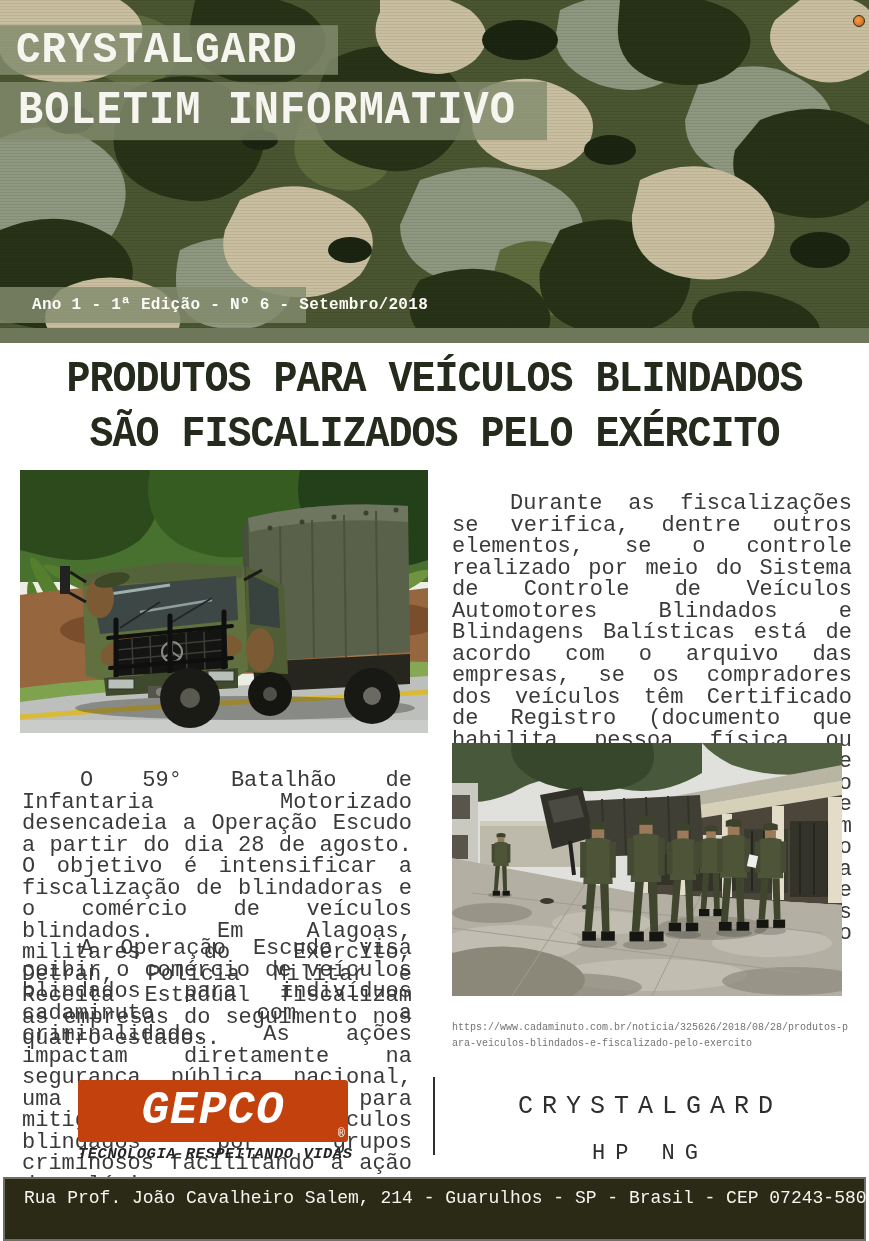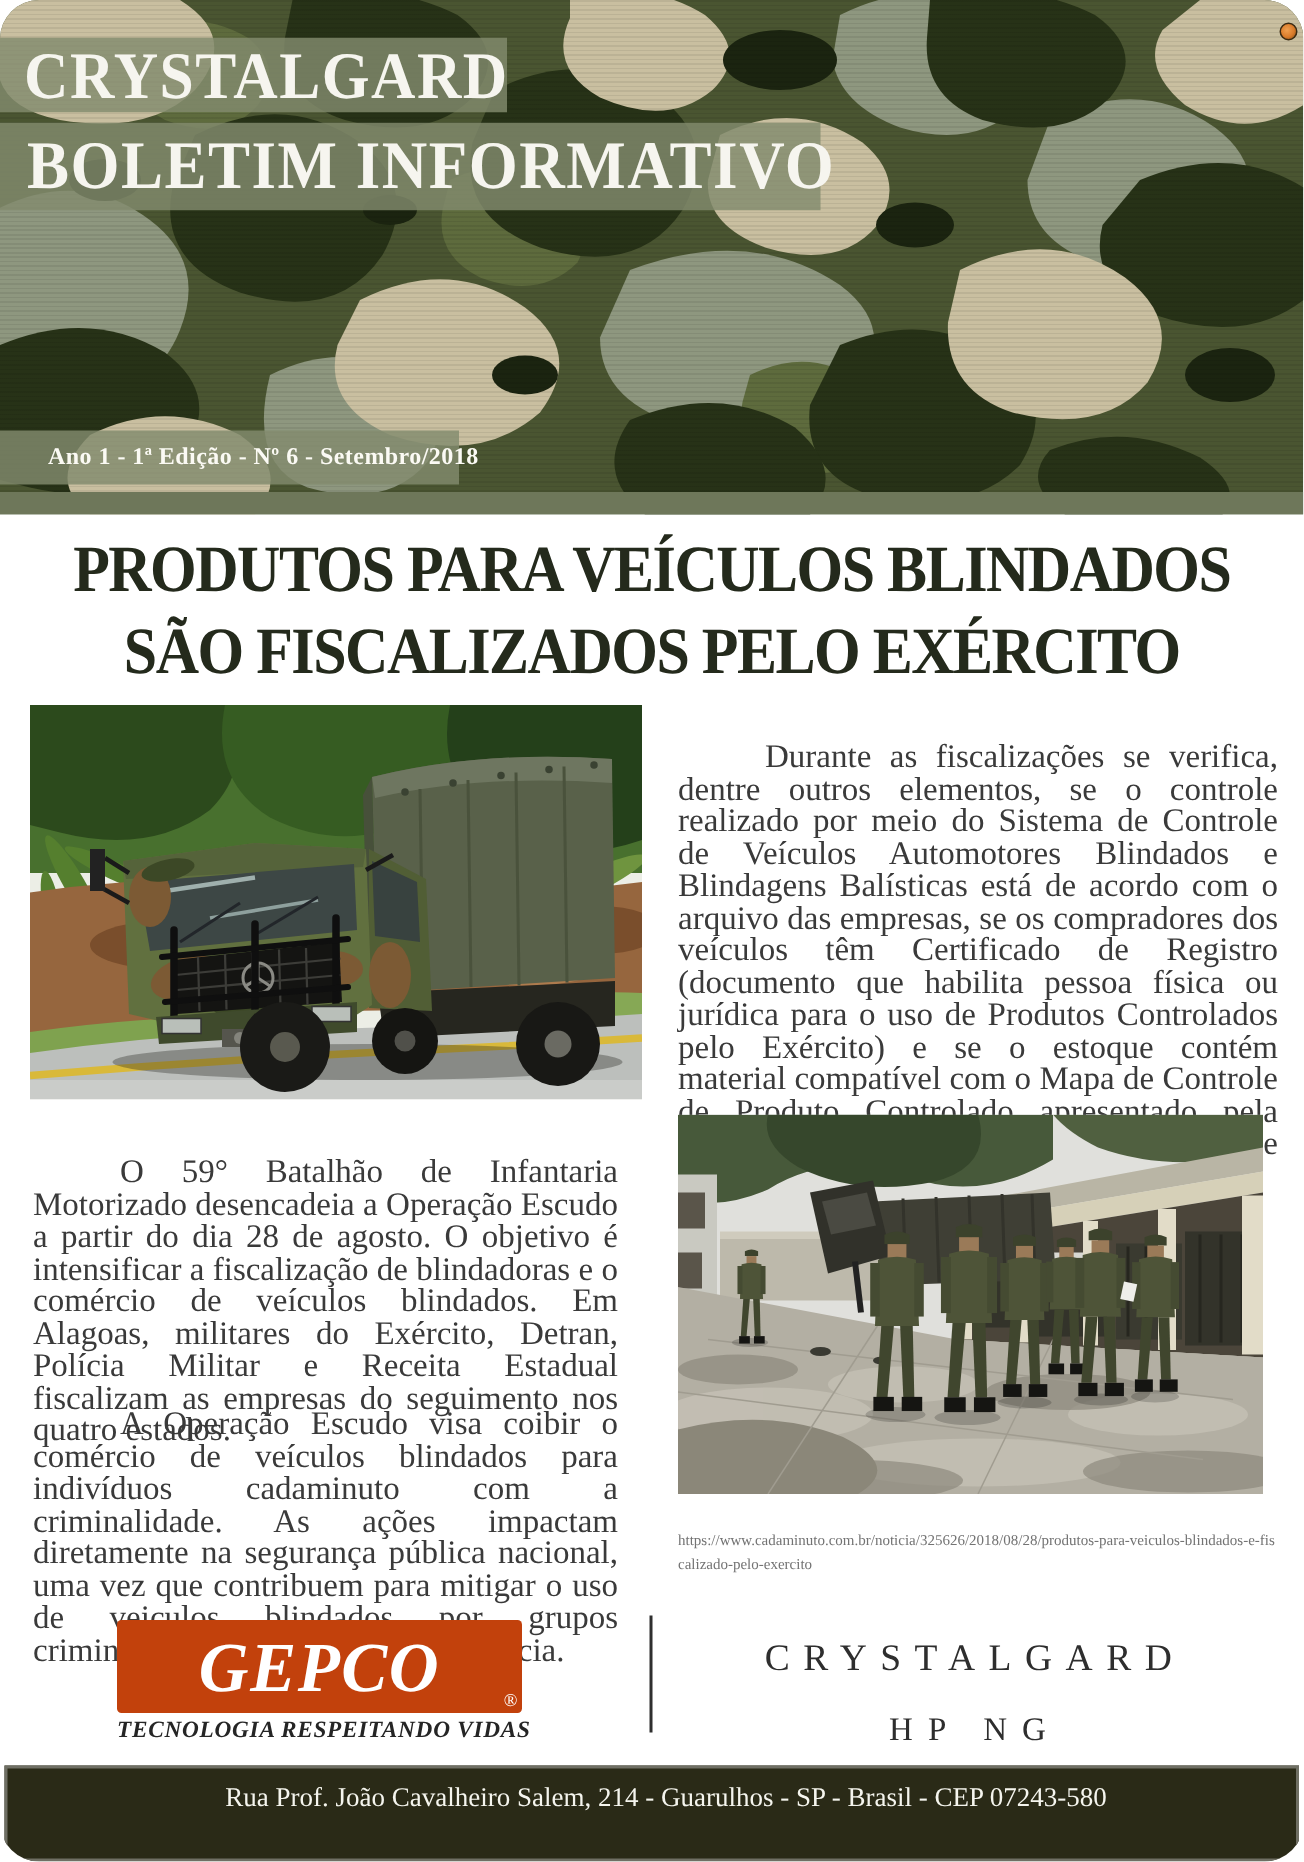--- a/index.html
+++ b/index.html
@@ -1,20 +1,19 @@
 <!DOCTYPE html>
 <html><head>
 <meta charset="utf-8">
 <style>
   html,body{margin:0;padding:0;background:#ffffff;}
   *{box-sizing:border-box;}
   .page{
     position:relative;width:869px;height:1241px;overflow:hidden;background:#ffffff;
-    font-family:Liberation Serif, serif;
-    border-radius:26px;
+    font-family:Liberation Mono, monospace;
   }
   
   .header{position:absolute;left:0;top:0;width:869px;height:343px;overflow:hidden;}
   .header svg.camo{position:absolute;left:0;top:0;width:869px;height:343px;display:block;}
   .header .texture{position:absolute;inset:0;
     background:repeating-linear-gradient(0deg,rgba(0,0,0,0.07) 0 1px,transparent 1px 3px);
     pointer-events:none;}
   .title-band{position:absolute;left:0;background:rgba(131,139,110,0.82);color:#f6f5ef;
     display:flex;align-items:center;font-weight:bold;white-space:nowrap;}
   .band-brand{top:27px;height:46px;width:338px;font-size:41px;letter-spacing:1px;padding-left:16px;

